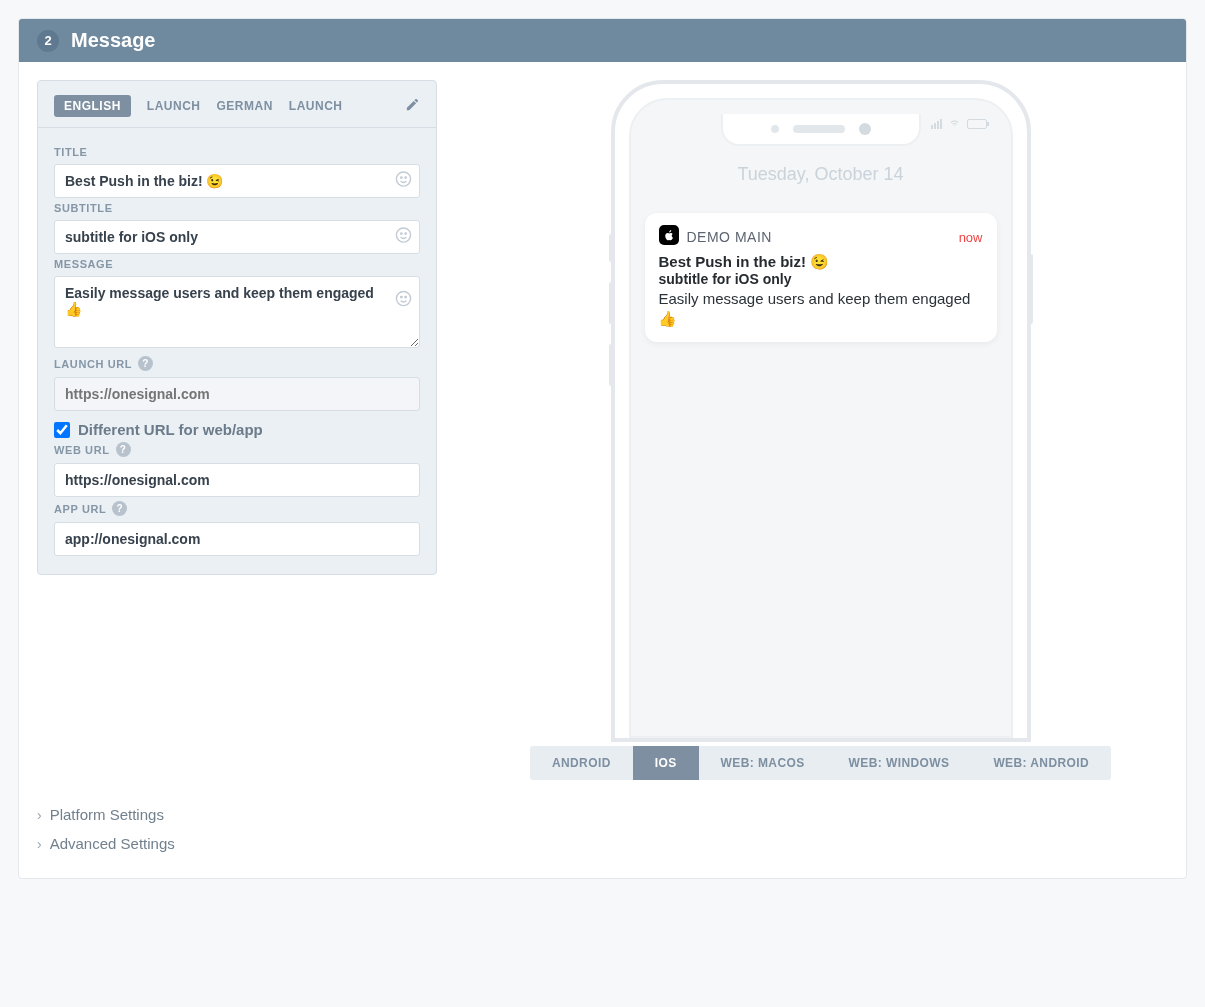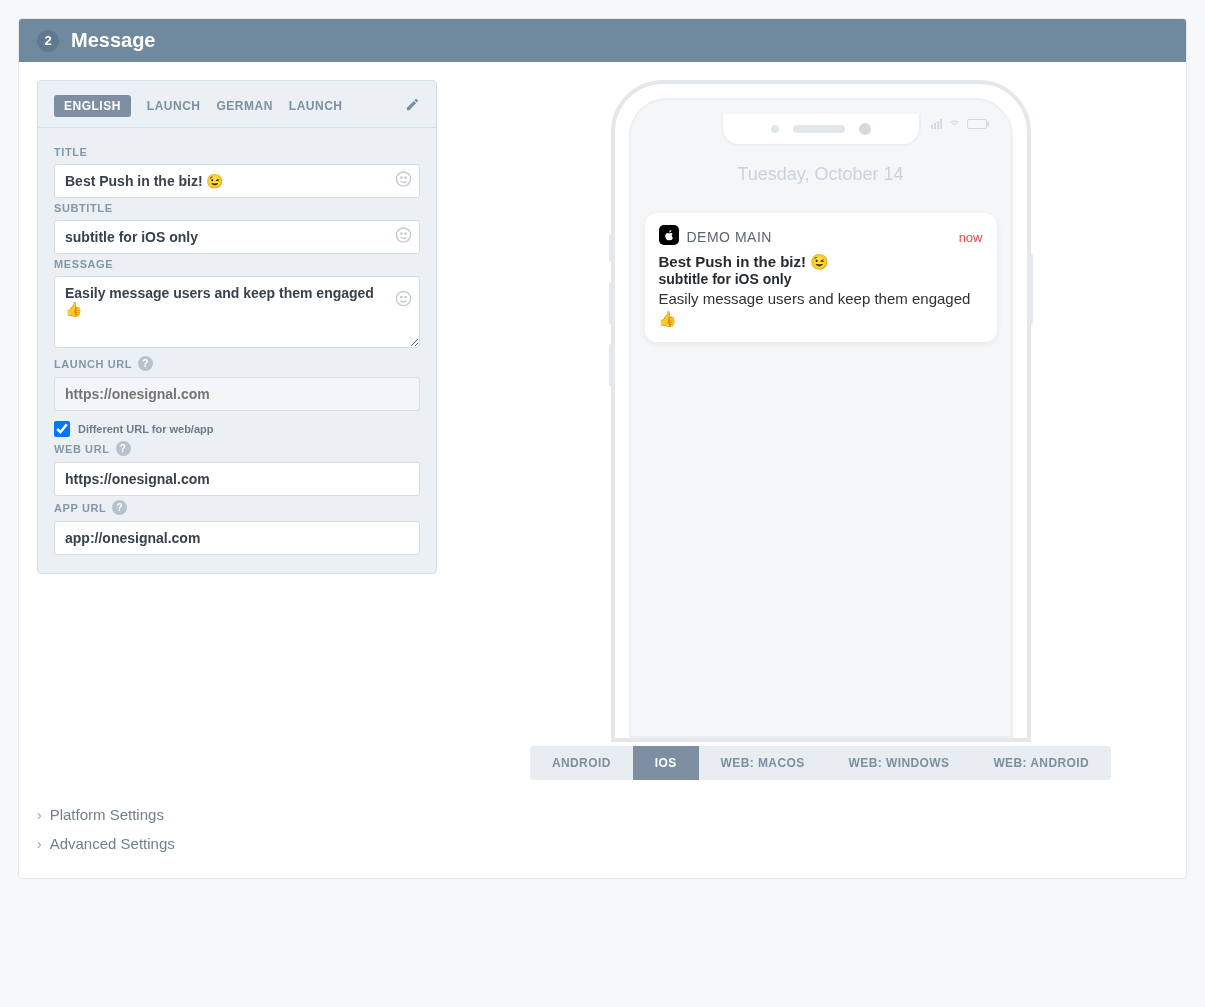--- a/index.html
+++ b/index.html
@@ -22,21 +22,21 @@
   .label-row:first-child { }
   .help-dot { width:15px; height:15px; border-radius:50%; background:#b7c2cc; color:#fff; font-size:10px; font-weight:700; display:inline-flex; align-items:center; justify-content:center; }
   .input { width:100%; border:1px solid #d6dde5; background:#fff; border-radius:3px; padding:8px 34px 8px 10px; font-size:14px; color:#37424d; font-weight:600; }
   .input.disabled { background:#f3f5f8; color:#9aa6b2; }
   .input-wrap { position:relative; }
   .emoji-btn { position:absolute; right:8px; top:50%; transform:translateY(-50%); color:#c2cbd4; cursor:pointer; }
   textarea.input { height:72px; resize:both; font-family:inherit; }
   .emoji-btn.textarea { top:14px; transform:none; }
   .check-row { display:flex; align-items:center; gap:8px; margin-top:10px; }
   .check-row input { width:16px; height:16px; }
-  .check-row label { font-size:11px; font-weight:700; color:#6b7b8a; }
+  .check-row label { font-size:15px; font-weight:700; color:#6b7b8a; }
 
   .right-panel { flex:1; display:flex; flex-direction:column; align-items:center; padding-top:18px; }
 
   .phone { width:420px; background:#fff; border:4px solid #e4e8ec; border-radius:52px 52px 0 0; padding:14px 14px 0 14px; position:relative; }
   .phone-inner { border:2px solid #edf0f3; border-radius:38px 38px 0 0; padding-top:60px; height:640px; overflow:hidden; background:#f4f6f8; position:relative; }
   .notch { position:absolute; top:14px; left:50%; transform:translateX(-50%); width:200px; height:32px; background:#fff; border:2px solid #edf0f3; border-top:none; border-radius:0 0 18px 18px; display:flex; align-items:center; justify-content:center; gap:14px; padding:0 12px; }
   .notch .dot-sm{width:8px;height:8px;border-radius:50%;background:#e2e7eb;} .notch .bar{width:52px;height:8px;border-radius:4px;background:#e2e7eb;} .notch .dot-lg{width:12px;height:12px;border-radius:50%;background:#d4dbe0;}
   .status-row{position:absolute;top:18px;right:24px;display:flex;gap:6px;color:#d4dbe0;font-size:11px;align-items:center;}
   .status-row .sig{display:inline-flex;align-items:flex-end;gap:1px;} .sig span{width:2px;background:#d4dbe0;display:inline-block;} .sig .b1{height:4px}.sig .b2{height:6px}.sig .b3{height:8px}.sig .b4{height:10px}
   .status-row .batt{width:20px;height:10px;border:1px solid #d4dbe0;border-radius:2px;position:relative;} .batt::after{content:'';position:absolute;right:-3px;top:2px;width:2px;height:4px;background:#d4dbe0;}

